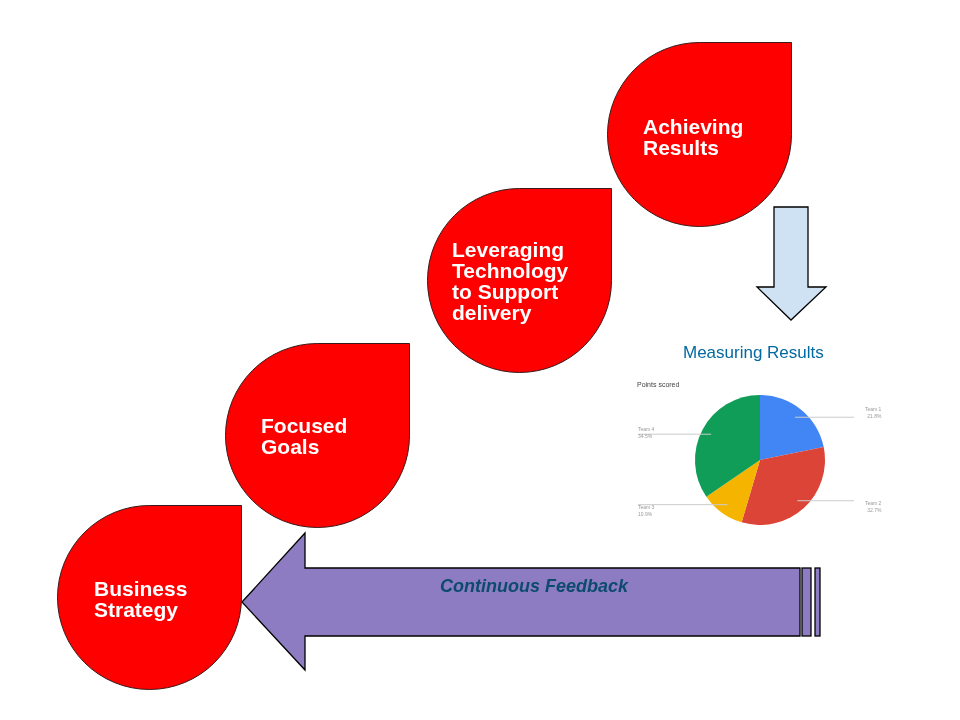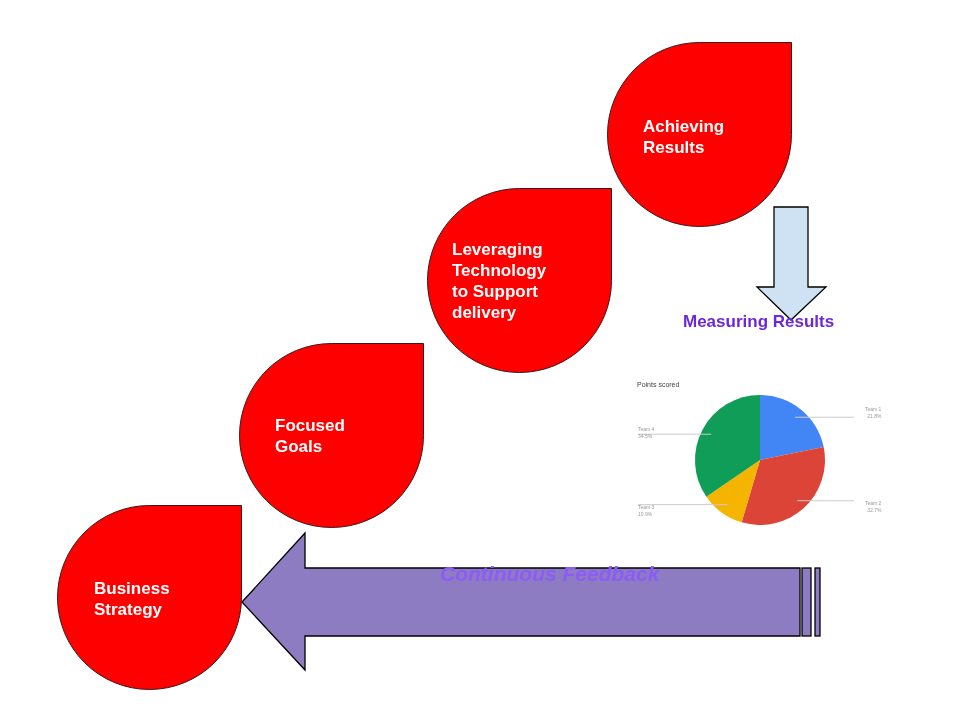--- a/index.html
+++ b/index.html
@@ -1,29 +1,29 @@
 <!DOCTYPE html>
 <html><head>
 <meta charset="utf-8">
 <style>
   html,body{margin:0;padding:0;background:#fff;}
   body{width:960px;height:720px;position:relative;overflow:hidden;font-family:"Liberation Sans",sans-serif;}
   .drop{position:absolute;width:185px;height:185px;background:#ff0000;border:1.5px solid #3a1a1a;box-sizing:border-box;border-radius:50% 0 50% 50%;}
-  .drop-text{position:absolute;color:#fff;font-weight:bold;font-size:17px;line-height:21px;white-space:pre-line;}
+  .drop-text{position:absolute;color:#fff;font-weight:bold;font-size:21px;line-height:21px;white-space:pre-line;}
   #drop-business{left:57px;top:505px;}
   #drop-business .drop-text{left:36px;top:72px;}
-  #drop-focused{left:239px;top:343px;}
+  #drop-focused{left:225px;top:343px;}
   #drop-focused .drop-text{left:35px;top:71px;}
   #drop-leveraging{left:427px;top:188px;}
   #drop-leveraging .drop-text{left:24px;top:50px;}
   #drop-achieving{left:607px;top:42px;}
   #drop-achieving .drop-text{left:35px;top:73px;}
   svg.shapes{position:absolute;left:0;top:0;}
-  .measure-label{position:absolute;left:683px;top:312px;font-weight:bold;font-size:17px;color:#6d28d9;}
-  .feedback-label{position:absolute;left:440px;top:562px;font-style:italic;font-weight:bold;font-size:21px;color:#8b5cf6;}
+  .measure-label{position:absolute;left:683px;top:343px;font-weight:normal;font-size:17px;color:#0369a1;}
+  .feedback-label{position:absolute;left:440px;top:576px;font-style:italic;font-weight:bold;font-size:18px;color:#0c4a6e;}
   .pie-title{position:absolute;left:637px;top:381px;font-size:7px;color:#444;}
   .pie-lbl{position:absolute;font-size:5px;color:#999;line-height:7px;}
 </style>
 </head>
 <body>
 
 <svg class="shapes" width="960" height="720">
   <polygon fill="#cfe2f3" stroke="#000" stroke-width="1.3" points="774,207 808,207 808,287 826,287 791,320 757,287 774,287"></polygon>
   <polygon fill="#8e7cc3" stroke="#000" stroke-width="1.3" points="242,602 305,533 305,568 800,568 800,636 305,636 305,670"></polygon>
   <rect x="802" y="568" width="9" height="68" fill="#8e7cc3" stroke="#000" stroke-width="1.3"></rect>

